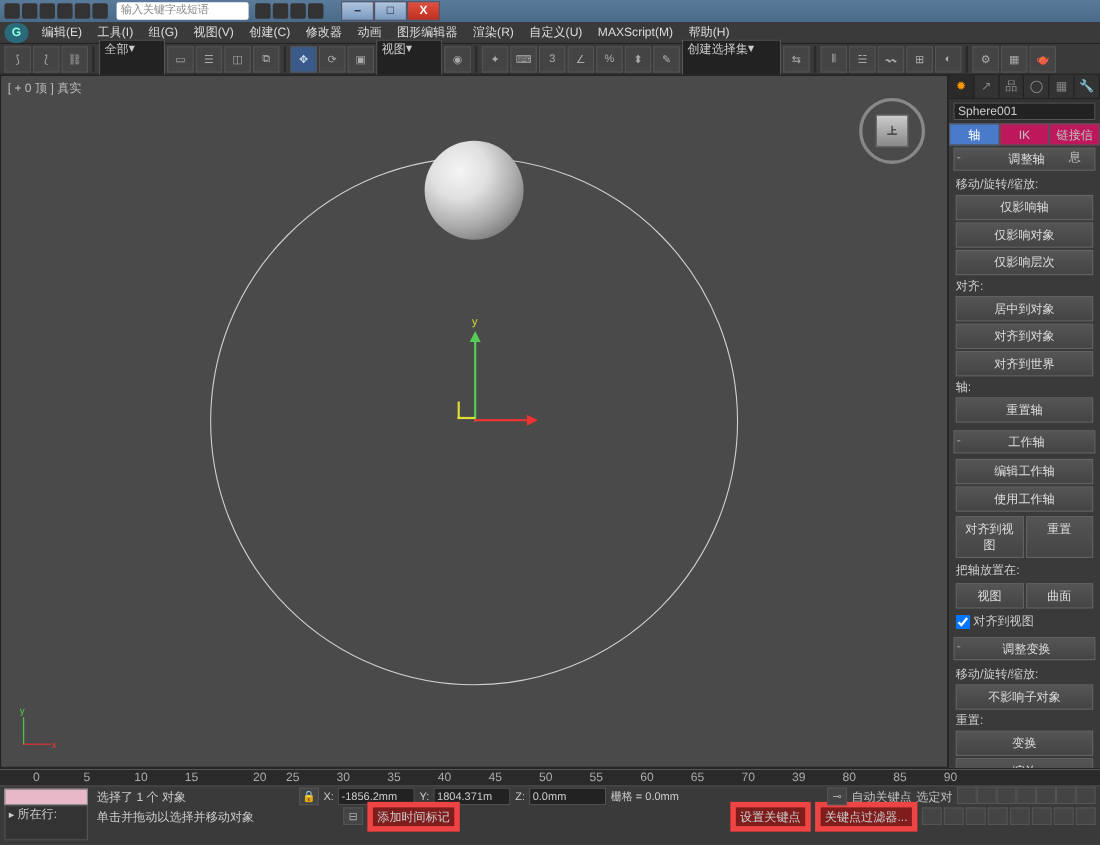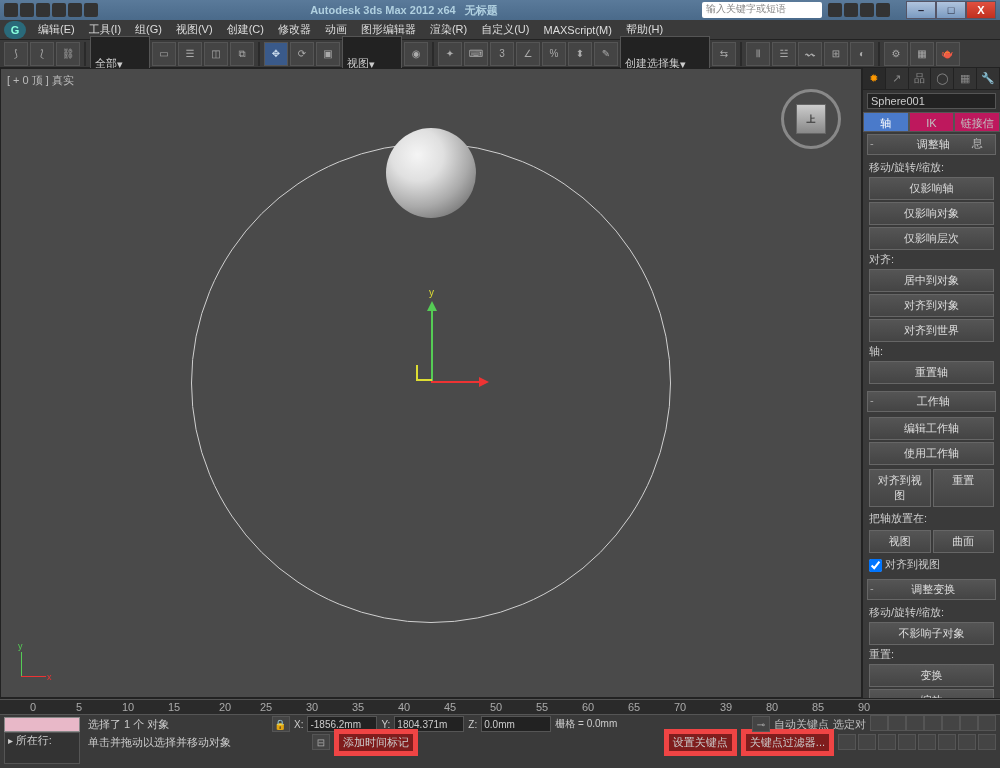--- a/index.html
+++ b/index.html
@@ -18,21 +18,21 @@
 
 .menubar { height: 20px; background: #3a3a3a; display: flex; align-items: center; padding: 0 4px; gap: 2px; border-bottom:1px solid #222;}
 .menubar .menu-item { padding: 2px 6px; color: #ddd; cursor: pointer; }
 .menubar .logo-btn { width:22px; height:18px; background:#2a6a7a; border-radius:10px; margin-right:4px; display:flex; align-items:center; justify-content:center; color:#8fd; font-weight:bold;}
 
 
 .toolbar-row { height: 28px; background: #3a3a3a; display:flex; align-items:center; padding:0 4px; gap:2px; border-bottom:1px solid #222;}
 .tbtn { width:24px; height:24px; background:#444; border:1px solid #555; display:flex; align-items:center; justify-content:center; color:#aaa; font-size:10px; position:relative;}
 .tbtn.blue { background:#3a5a8a; color:#cde;}
 .tbtn.sep { width:2px; background:#2a2a2a; border:none; margin:0 2px;}
-.tdrop { height:36px; background:#222; border:1px solid #555; color:#ccc; padding:0 4px; display:flex; align-items:flex-end;}
+.tdrop { height:36px; background:#222; border:1px solid #555; color:#ccc; padding:0 4px; display:flex; align-items:flex-start;}
 .tdrop.wide { width:60px;}
 .tdrop.wider { width:90px;}
 
 
 .main-area { position:absolute; top:68px; left:0; right:138px; bottom:70px; display:flex;}
 .viewport { flex:1; background:#4a4a4a; border:1px solid #222; position:relative; overflow:hidden;}
 .viewport-label { position:absolute; top:4px; left:6px; color:#bbb; font-size:11px;}
 .viewcube { position:absolute; top:20px; right:20px; width:60px; height:60px;}
 .viewcube .ring { position:absolute; inset:0; border:3px solid #888; border-radius:50%;}
 .viewcube .cube { position:absolute; top:15px; left:15px; width:30px; height:30px; background:linear-gradient(#ccc,#888); border:1px solid #666; display:flex; align-items:center; justify-content:center; color:#333; font-size:9px; font-weight:bold;}
@@ -97,21 +97,20 @@
 
 <div class="titlebar">
   <div class="sys-icons">
       <span></span>
       <span></span>
       <span></span>
       <span></span>
       <span></span>
       <span></span>
     </div>
-  <div class="title-text"><span>Autodesk 3ds Max  2012 x64</span>&nbsp;&nbsp;&nbsp;<span>无标题</span></div>
   <div class="search-box">输入关键字或短语</div>
   <div class="sys-icons" style="margin-left:6px;">
       <span></span>
       <span></span>
       <span></span>
       <span></span>
     </div>
   <div class="win-btns">
     <div class="win-btn">–</div>
     <div class="win-btn">□</div>
@@ -257,21 +256,21 @@
   </div>
 
 </div>
 
 <div class="bottom-area">
   <div class="ruler-row">
     <span style="left:30px">0</span>
     <span style="left:76px">5</span>
     <span style="left:122px">10</span>
     <span style="left:168px">15</span>
-    <span style="left:219px">20</span>
+    <span style="left:230px">20</span>
     <span style="left:260px">25</span>
     <span style="left:306px">30</span>
     <span style="left:352px">35</span>
     <span style="left:398px">40</span>
     <span style="left:444px">45</span>
     <span style="left:490px">50</span>
     <span style="left:536px">55</span>
     <span style="left:582px">60</span>
     <span style="left:628px">65</span>
     <span style="left:674px">70</span>

